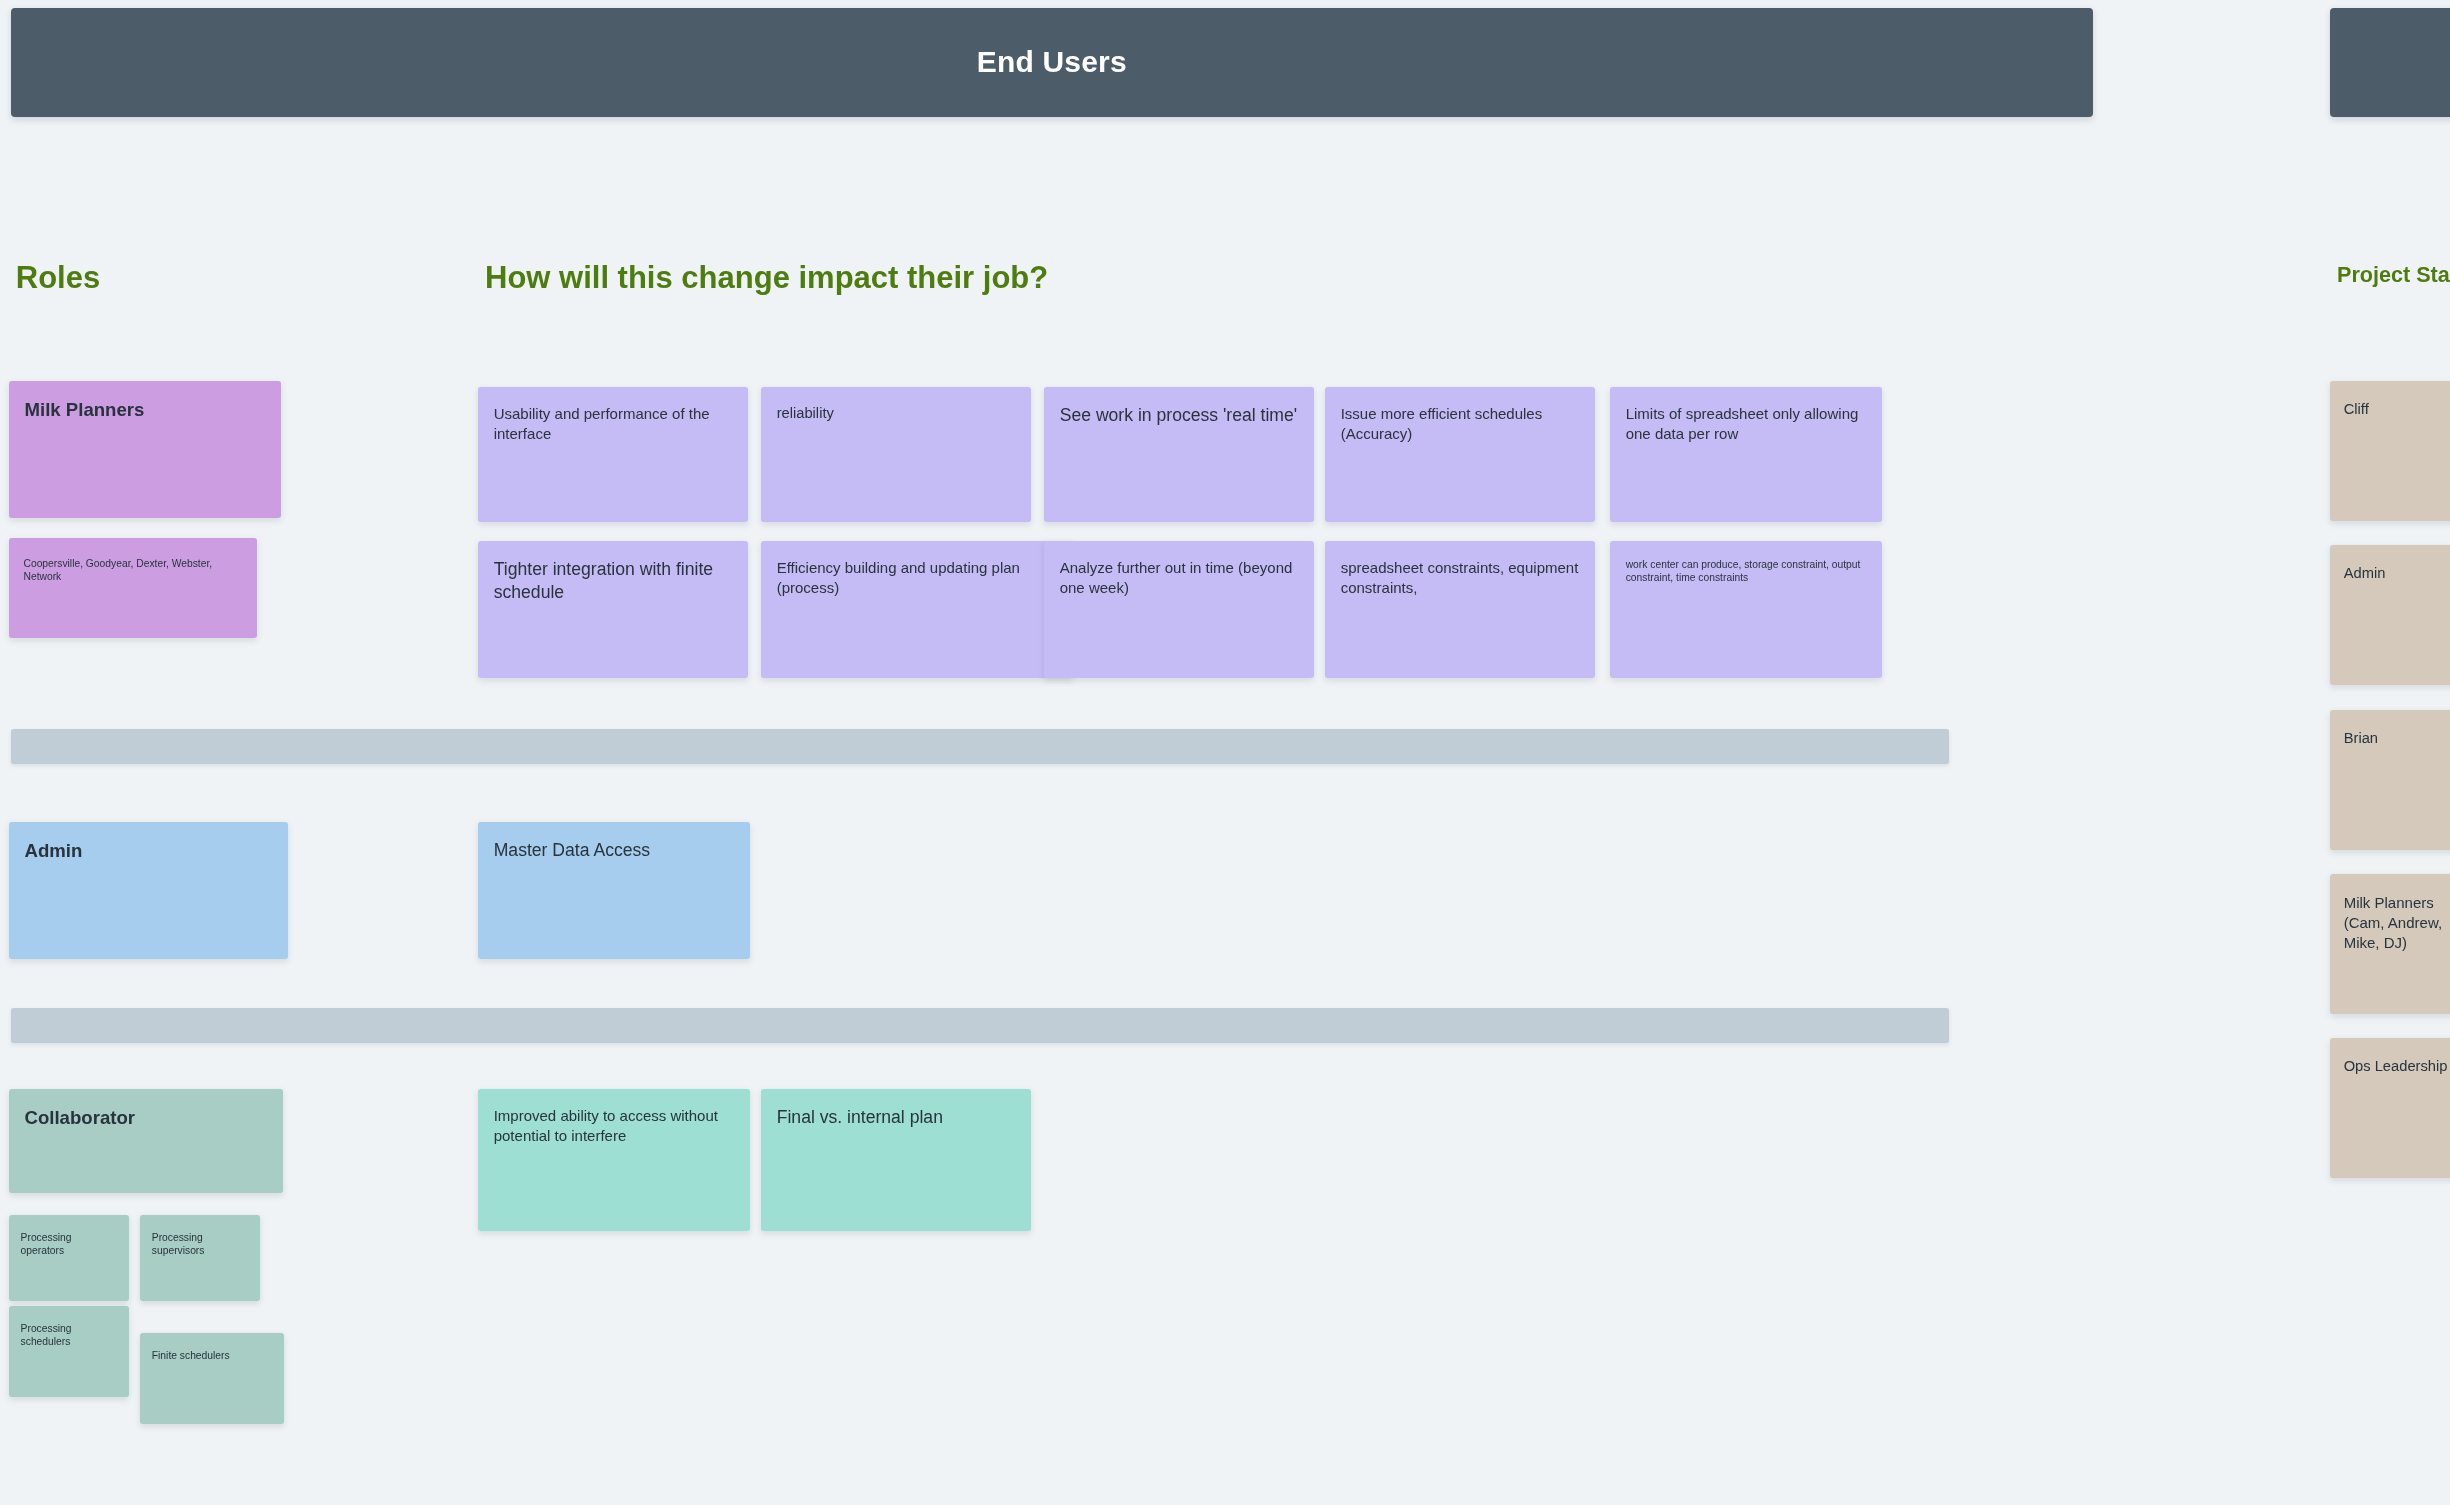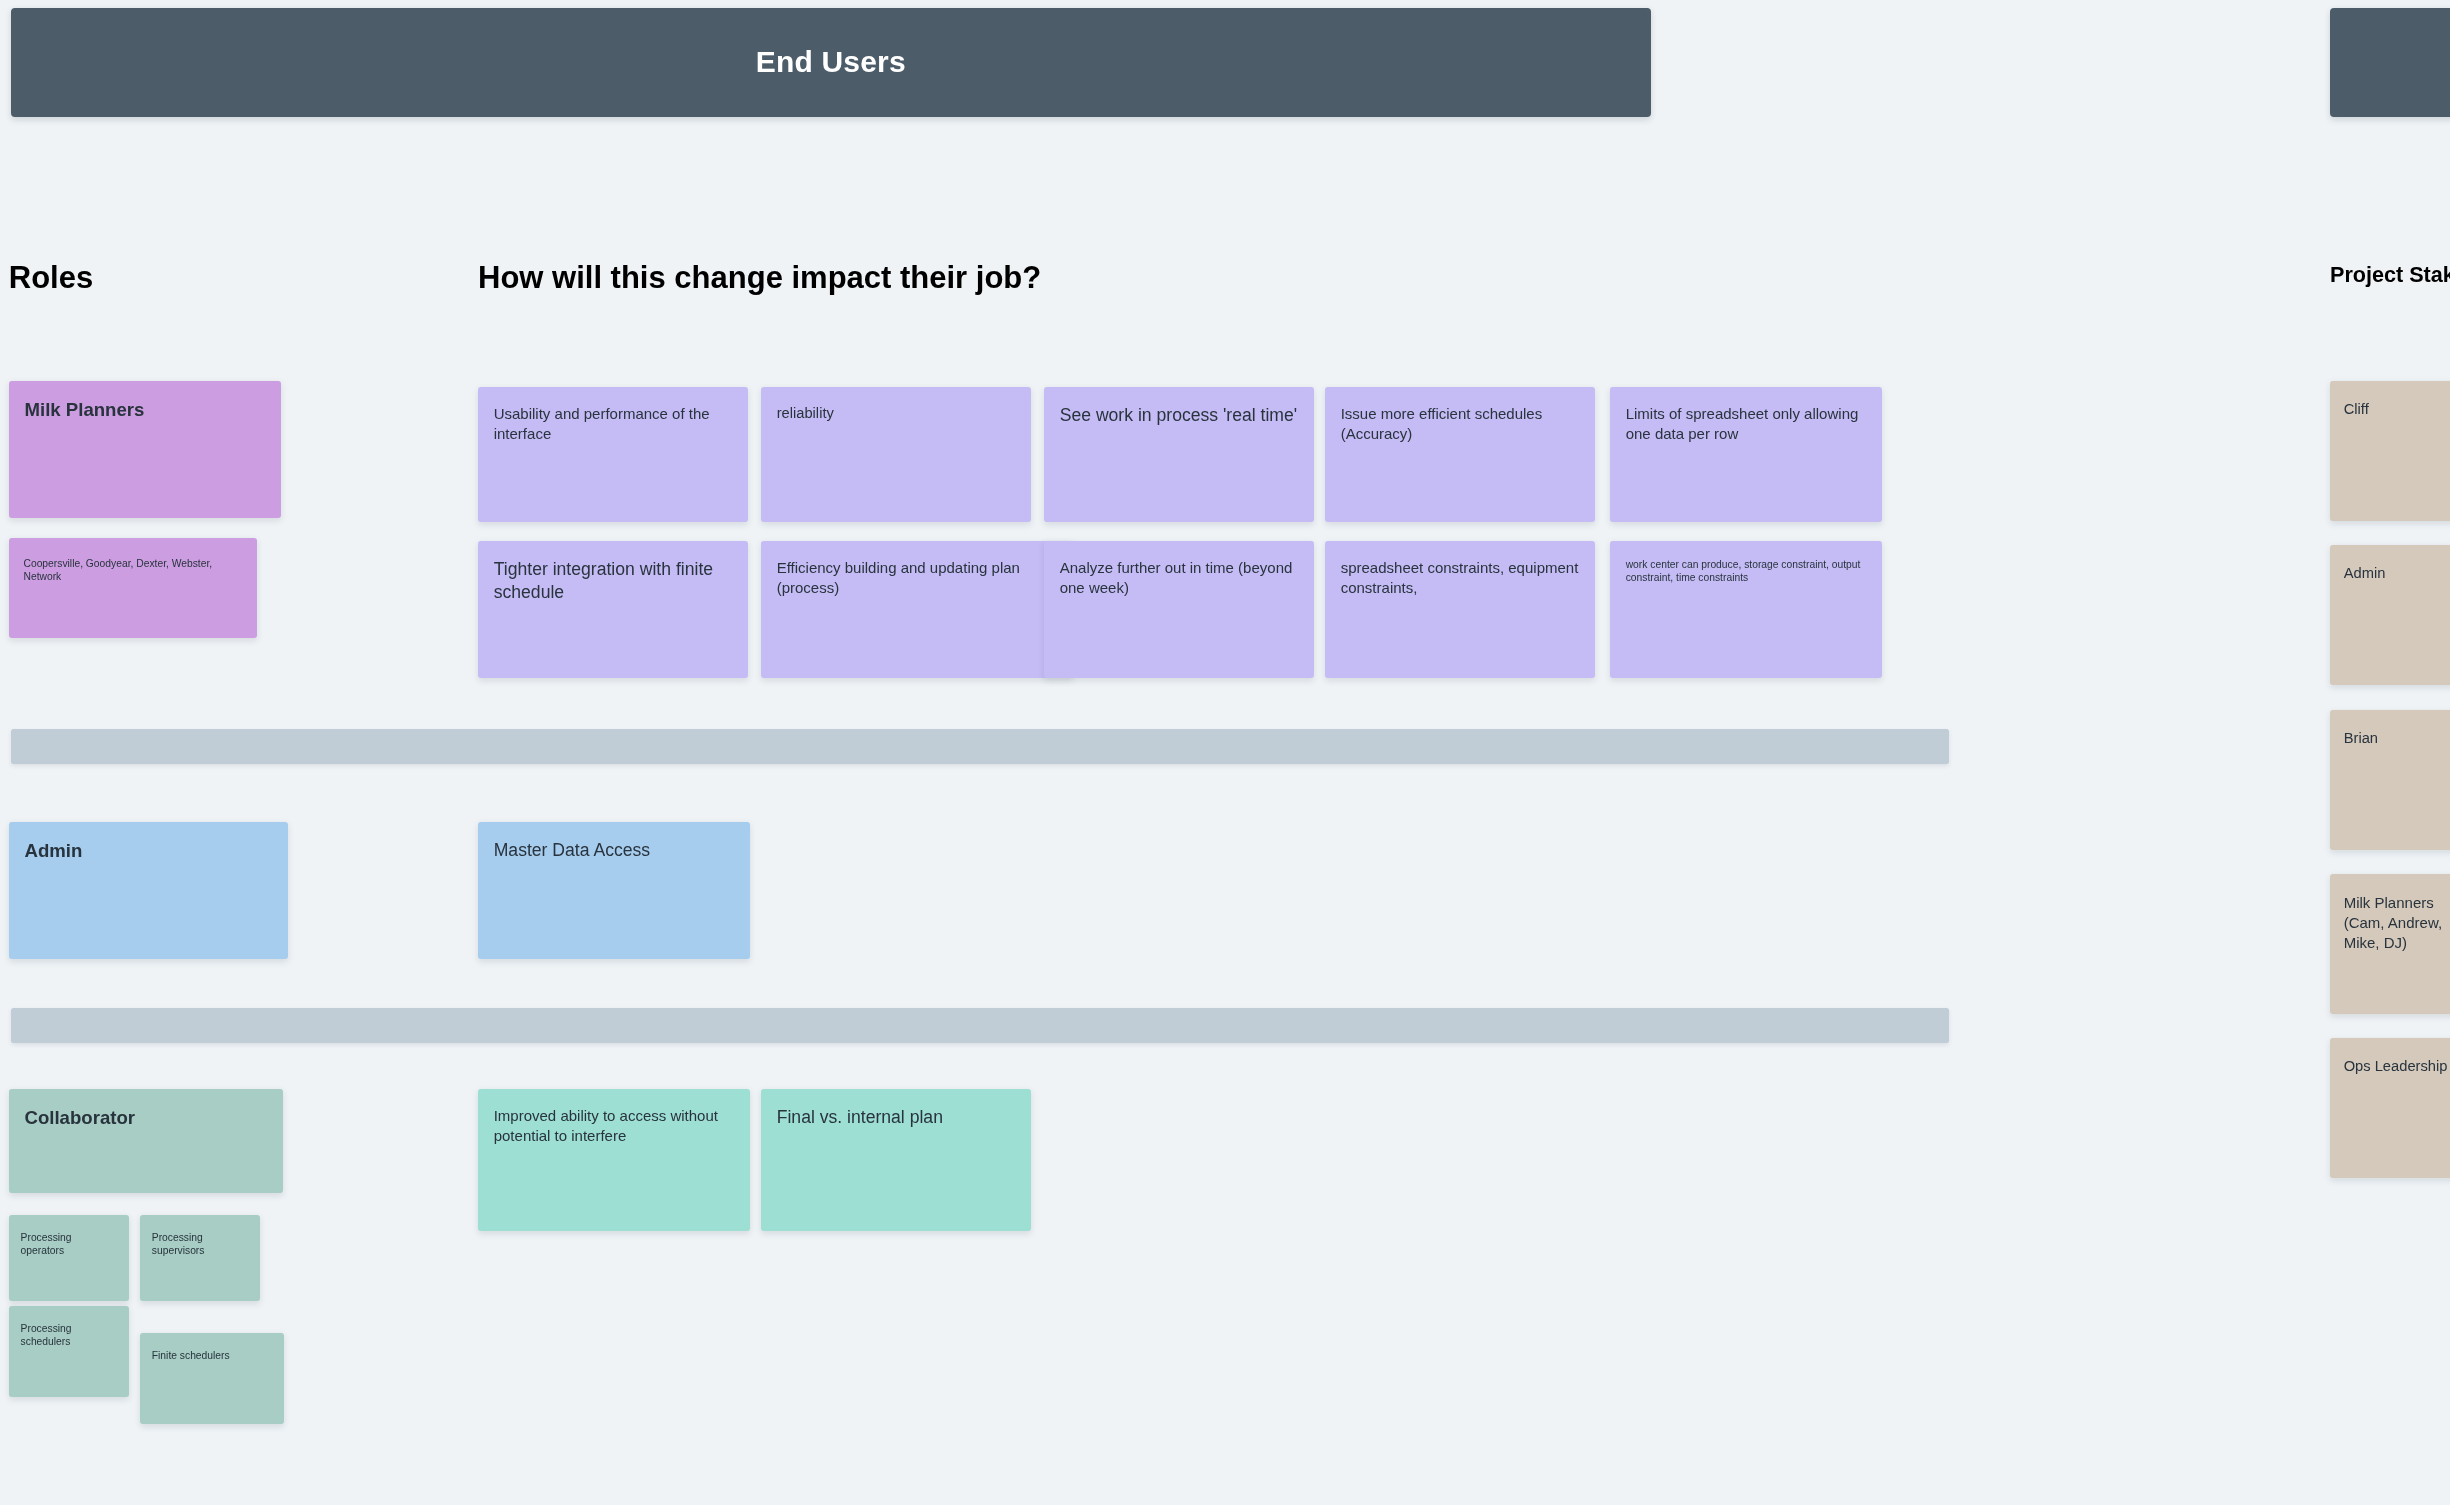--- a/index.html
+++ b/index.html
@@ -30,30 +30,31 @@
     box-shadow: 0 2.9px 6.9px rgba(40,55,70,0.16);
   }
   .banner-title {
     color: #ffffff;
     font-size: 30px;
     font-weight: bold;
     letter-spacing: 0.2px;
     font-family: "Liberation Sans", sans-serif;
   }
 
-  #banner-end-users   { left: 10.8px;   top: 7.8px; width: 1640px; height: 109px; }
+  #banner-end-users   { left: 10.8px;   top: 7.8px; width: 2082px; height: 109px; }
   #banner-stakeholders{ left: 2330px; top: 7.8px; width: 902px; height: 109px; }
 
   
   .section-heading {
     position: absolute;
-    color: #000000;
+    color: #4d7c0f;
     font-weight: bold;
     font-family: "Liberation Sans", sans-serif;
     white-space: nowrap;
+    margin-left: 7px;
   }
   #heading-roles    { left: 8.8px;  top: 260px; font-size: 31px; }
   #heading-impact   { left: 478px; top: 260px; font-size: 31px; }
   #heading-stakeholders { left: 2330px; top: 262px; font-size: 21.6px; }
 
   
   .card {
     position: absolute;
     border-radius: 2.9px;
     box-shadow: 0 2.5px 5.9px rgba(45,60,75,0.13);

